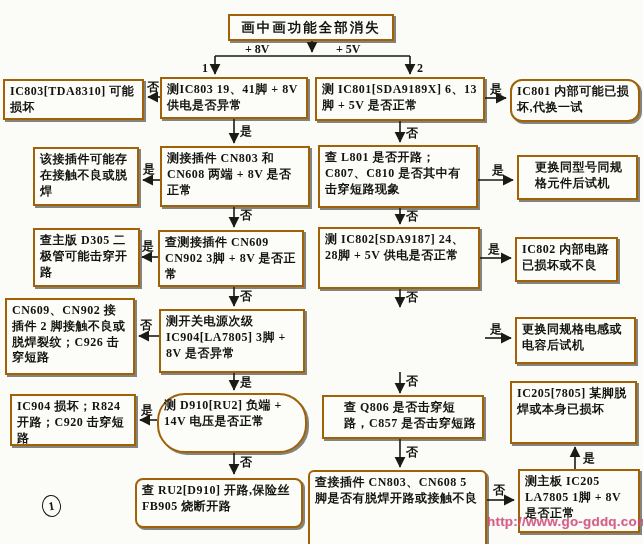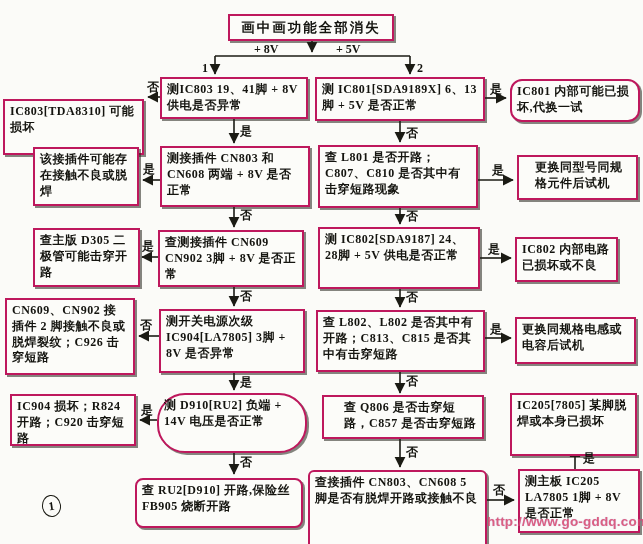--- a/index.html
+++ b/index.html
@@ -5,21 +5,21 @@
   html,body{margin:0;padding:0;background:#e9e9e6;}
   .stage{
     position:relative;width:643px;height:544px;margin:0 auto;
     background:#fbfbf8;overflow:hidden;
     font-family:"Liberation Serif","DejaVu Serif",serif;
     color:#14140f;
   }
   .wires{position:absolute;left:0;top:0;width:643px;height:544px;}
   .box{
     position:absolute;box-sizing:border-box;
-    background:#fcfcf9;border:2px solid #be185d;
+    background:#fcfcf9;border:2px solid #a16207;
     box-shadow:2px 2px 0 rgba(35,35,25,.55);
     padding:3px 5px;
     font-weight:bold;font-size:12px;line-height:1.32;
     letter-spacing:.5px;
   }
   .title-box{
     display:flex;align-items:center;justify-content:center;
     font-size:13.5px;letter-spacing:2px;text-align:center;
   }
   .lbl{
@@ -79,50 +79,49 @@
       <line x1="485" y1="338" x2="511" y2="338" marker-end="url(#arw)"></line>
       <line x1="400" y1="372" x2="400" y2="393" marker-end="url(#arw)"></line>
       <line x1="400" y1="439" x2="400" y2="467" marker-end="url(#arw)"></line>
       <line x1="487" y1="500" x2="514" y2="500" marker-end="url(#arw)"></line>
       <line x1="575" y1="469" x2="575" y2="447" marker-end="url(#arw)"></line>
     </g>
   </svg>
 
   <div class="box title-box" style="left:228px;top:14px;width:166px;height:27px;">画中画功能全部消失</div>
 
-  <span class="lbl" style="left:254px;top:43px;text-align:center;">+ 8V</span>
+  <span class="lbl" style="left:245px;top:43px;text-align:center;">+ 8V</span>
   <span class="lbl" style="left:336px;top:43px;">+ 5V</span>
   <span class="lbl num" style="left:202px;top:62px;">1</span>
   <span class="lbl num" style="left:417px;top:62px;">2</span>
 
   <div class="box" style="left:160px;top:77px;width:148px;height:42px;">测IC803 19、41脚 + 8V 供电是否异常</div>
   <div class="box" style="left:160px;top:146px;width:150px;height:61px;">测接插件 CN803 和 CN608 两端 + 8V 是否正常</div>
   <div class="box" style="left:158px;top:230px;width:146px;height:57px;">查测接插件 CN609 CN902 3脚 + 8V 是否正常</div>
   <div class="box" style="left:159px;top:309px;width:146px;height:64px;">测开关电源次级 IC904[LA7805] 3脚 + 8V 是否异常</div>
   <div class="box" style="left:157px;top:393px;width:150px;height:60px;border-radius:28px;">测 D910[RU2] 负端 + 14V 电压是否正常</div>
   <div class="box" style="left:135px;top:478px;width:168px;height:50px;border-radius:8px;">查 RU2[D910] 开路,保险丝 FB905 烧断开路</div>
 
-  <div class="box" style="left:3px;top:79px;width:141px;height:56px;margin-top:20px;">IC803[TDA8310] 可能损坏</div>
+  <div class="box" style="left:3px;top:79px;width:141px;height:41px;">IC803[TDA8310] 可能损坏</div>
   <div class="box" style="left:33px;top:147px;width:106px;height:59px;">该接插件可能存在接触不良或脱焊</div>
   <div class="box" style="left:33px;top:228px;width:107px;height:59px;">查主版 D305 二极管可能击穿开路</div>
   <div class="box" style="left:5px;top:298px;width:130px;height:77px;">CN609、CN902 接插件 2 脚接触不良或脱焊裂纹；C926 击穿短路</div>
   <div class="box" style="left:10px;top:394px;width:126px;height:52px;">IC904 损坏；R824 开路；C920 击穿短路</div>
 
   <div class="box" style="left:315px;top:77px;width:170px;height:44px;">测 IC801[SDA9189X] 6、13脚 + 5V 是否正常</div>
   <div class="box" style="left:318px;top:145px;width:160px;height:63px;">查 L801 是否开路；C807、C810 是否其中有击穿短路现象</div>
   <div class="box" style="left:318px;top:227px;width:162px;height:62px;">测 IC802[SDA9187] 24、28脚 + 5V 供电是否正常</div>
-  <div class="box" style="left:316px;top:310px;width:169px;height:62px;">查 L802、L802 是否其中有开路；C813、C815 是否其中有击穿短路</div>
   <div class="box" style="left:322px;top:395px;width:162px;height:44px;padding-left:20px;">查 Q806 是否击穿短路，C857 是否击穿短路</div>
   <div class="box" style="left:308px;top:470px;width:179px;height:82px;border-radius:6px;">查接插件 CN803、CN608 5 脚是否有脱焊开路或接触不良</div>
 
   <div class="box" style="left:510px;top:79px;width:130px;height:43px;border-radius:12px;">IC801 内部可能已损坏,代换一试</div>
   <div class="box" style="left:517px;top:155px;width:121px;height:45px;padding-left:16px;">更换同型号同规格元件后试机</div>
   <div class="box" style="left:515px;top:237px;width:103px;height:45px;">IC802 内部电路已损坏或不良</div>
   <div class="box" style="left:515px;top:317px;width:121px;height:47px;">更换同规格电感或电容后试机</div>
-  <div class="box" style="left:510px;top:381px;width:127px;height:63px;margin-top:12px;">IC205[7805] 某脚脱焊或本身已损坏</div>
+  <div class="box" style="left:510px;top:381px;width:127px;height:63px;">IC205[7805] 某脚脱焊或本身已损坏</div>
   <div class="box" style="left:518px;top:469px;width:122px;height:64px;">测主板 IC205 LA7805 1脚 + 8V 是否正常</div>
 
   <span class="lbl" style="left:147px;top:81px;">否</span>
   <span class="lbl" style="left:240px;top:125px;">是</span>
   <span class="lbl" style="left:143px;top:163px;">是</span>
   <span class="lbl" style="left:240px;top:209px;">否</span>
   <span class="lbl" style="left:142px;top:240px;">是</span>
   <span class="lbl" style="left:240px;top:290px;">否</span>
   <span class="lbl" style="left:140px;top:319px;">否</span>
   <span class="lbl" style="left:240px;top:376px;">是</span>

